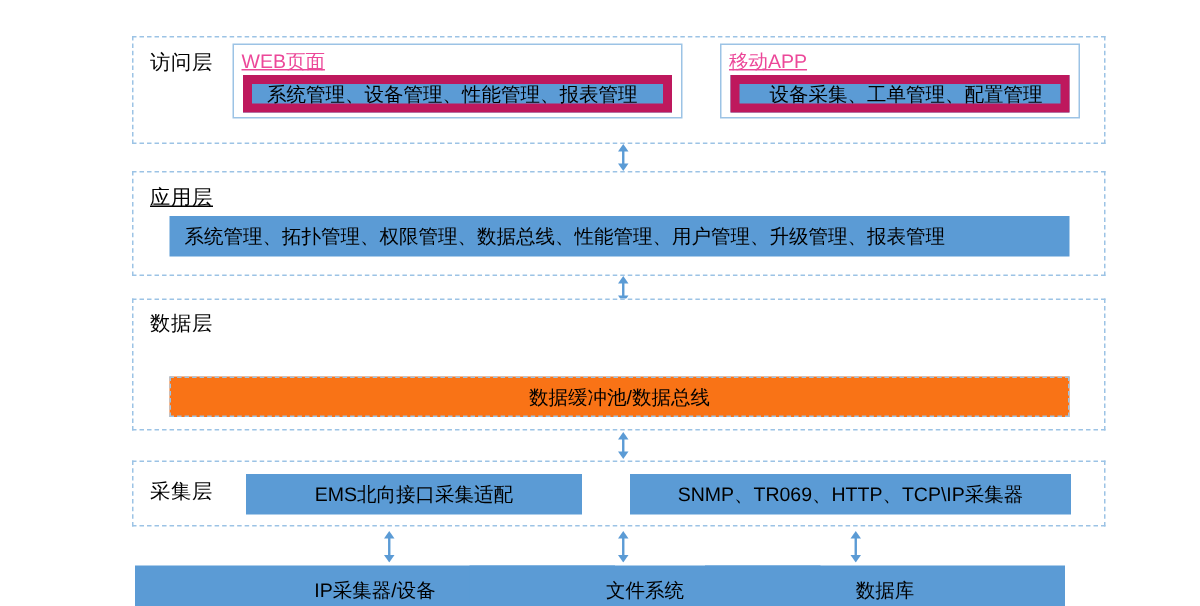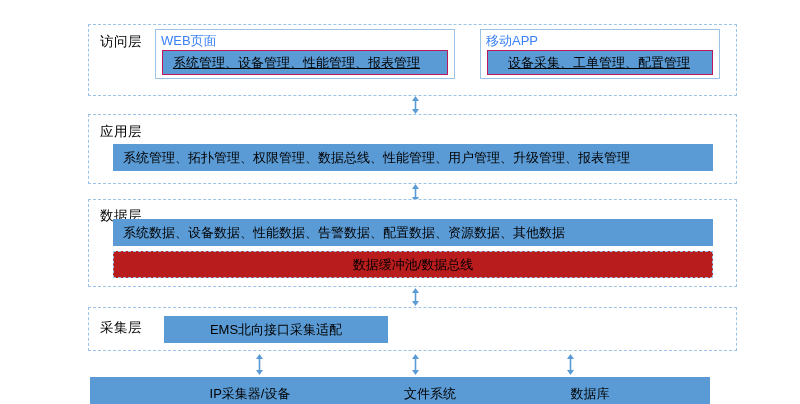--- a/index.html
+++ b/index.html
@@ -29,44 +29,45 @@
   .panel{
     position:absolute;
     border:1px solid #9CC3E5;
     background:#ffffff;
     box-sizing:border-box;
   }
   .panel-title{
     position:absolute;
     left:6px;top:3px;
     font-size:13px;
-    color:#3b82f6;
+    color:#ec4899;
     white-space:nowrap;
+    text-decoration:underline;
   }
 
   
   .bar{
     position:absolute;
     background:#5B9BD5;
     box-sizing:border-box;
     display:flex;
     align-items:center;
     color:#000000;
     font-size:13px;
     white-space:nowrap;
   }
-  .bar.outlined{border:1px solid #be185d;text-decoration:underline;}
+  .bar.outlined{border:6px solid #be185d;}
   .bar.pad{padding-left:10px;}
   .bar.center{justify-content:center;text-align:center;}
 
   
   .dashbox{
     position:absolute;
     border:1px dashed #9CC3E5;
-    background:#b91c1c;
+    background:#f97316;
     box-sizing:border-box;
     display:flex;
     align-items:center;
     justify-content:center;
     font-size:13px;
     color:#000000;
     white-space:nowrap;
   }
 
   
@@ -95,47 +96,47 @@
 
   <div class="arrow" style="left:411px;top:80px;height:18px;">
     <svg width="9" height="18" viewBox="0 0 9 18">
       <line x1="4.5" y1="3" x2="4.5" y2="15" stroke="#5B9BD5" stroke-width="1.6"></line>
       <polygon points="4.5,0 8,5 1,5" fill="#5B9BD5"></polygon>
       <polygon points="4.5,18 8,13 1,13" fill="#5B9BD5"></polygon>
     </svg>
   </div>
 
   <div class="layer" style="left:88px;top:98px;width:649px;height:70px;"></div>
-  <div class="layer-label" style="left:100px;top:107px;">应用层</div>
+  <div class="layer-label" style="left:100px;top:107px;text-decoration:underline;">应用层</div>
   <div class="bar pad" style="left:113px;top:128px;width:600px;height:27px;">系统管理、拓扑管理、权限管理、数据总线、性能管理、用户管理、升级管理、报表管理</div>
 
   <div class="arrow" style="left:411px;top:168px;height:18px;">
     <svg width="9" height="18" viewBox="0 0 9 18">
       <line x1="4.5" y1="3" x2="4.5" y2="15" stroke="#5B9BD5" stroke-width="1.6"></line>
       <polygon points="4.5,0 8,5 1,5" fill="#5B9BD5"></polygon>
       <polygon points="4.5,18 8,13 1,13" fill="#5B9BD5"></polygon>
     </svg>
   </div>
 
   <div class="layer" style="left:88px;top:183px;width:649px;height:88px;"></div>
   <div class="layer-label" style="left:100px;top:191px;">数据层</div>
-  <div class="bar pad" style="left:113px;top:203px;width:600px;height:27px;">系统数据、设备数据、性能数据、告警数据、配置数据、资源数据、其他数据</div>
   <div class="dashbox" style="left:113px;top:235px;width:600px;height:27px;">数据缓冲池/数据总线</div>
 
   <div class="arrow" style="left:411px;top:272px;height:18px;">
     <svg width="9" height="18" viewBox="0 0 9 18">
       <line x1="4.5" y1="3" x2="4.5" y2="15" stroke="#5B9BD5" stroke-width="1.6"></line>
       <polygon points="4.5,0 8,5 1,5" fill="#5B9BD5"></polygon>
       <polygon points="4.5,18 8,13 1,13" fill="#5B9BD5"></polygon>
     </svg>
   </div>
 
   <div class="layer" style="left:88px;top:291px;width:649px;height:44px;"></div>
   <div class="layer-label" style="left:100px;top:303px;text-align:right;">采集层</div>
   <div class="bar center" style="left:164px;top:300px;width:224px;height:27px;">EMS北向接口采集适配</div>
+  <div class="bar center" style="left:420px;top:300px;width:294px;height:27px;">SNMP、TR069、HTTP、TCP\IP采集器</div>
 
   <div class="arrow" style="left:255px;top:338px;height:21px;">
     <svg width="9" height="21" viewBox="0 0 9 21">
       <line x1="4.5" y1="3" x2="4.5" y2="18" stroke="#5B9BD5" stroke-width="1.6"></line>
       <polygon points="4.5,0 8,5 1,5" fill="#5B9BD5"></polygon>
       <polygon points="4.5,21 8,16 1,16" fill="#5B9BD5"></polygon>
     </svg>
   </div>
   <div class="arrow" style="left:411px;top:338px;height:21px;">
     <svg width="9" height="21" viewBox="0 0 9 21">

